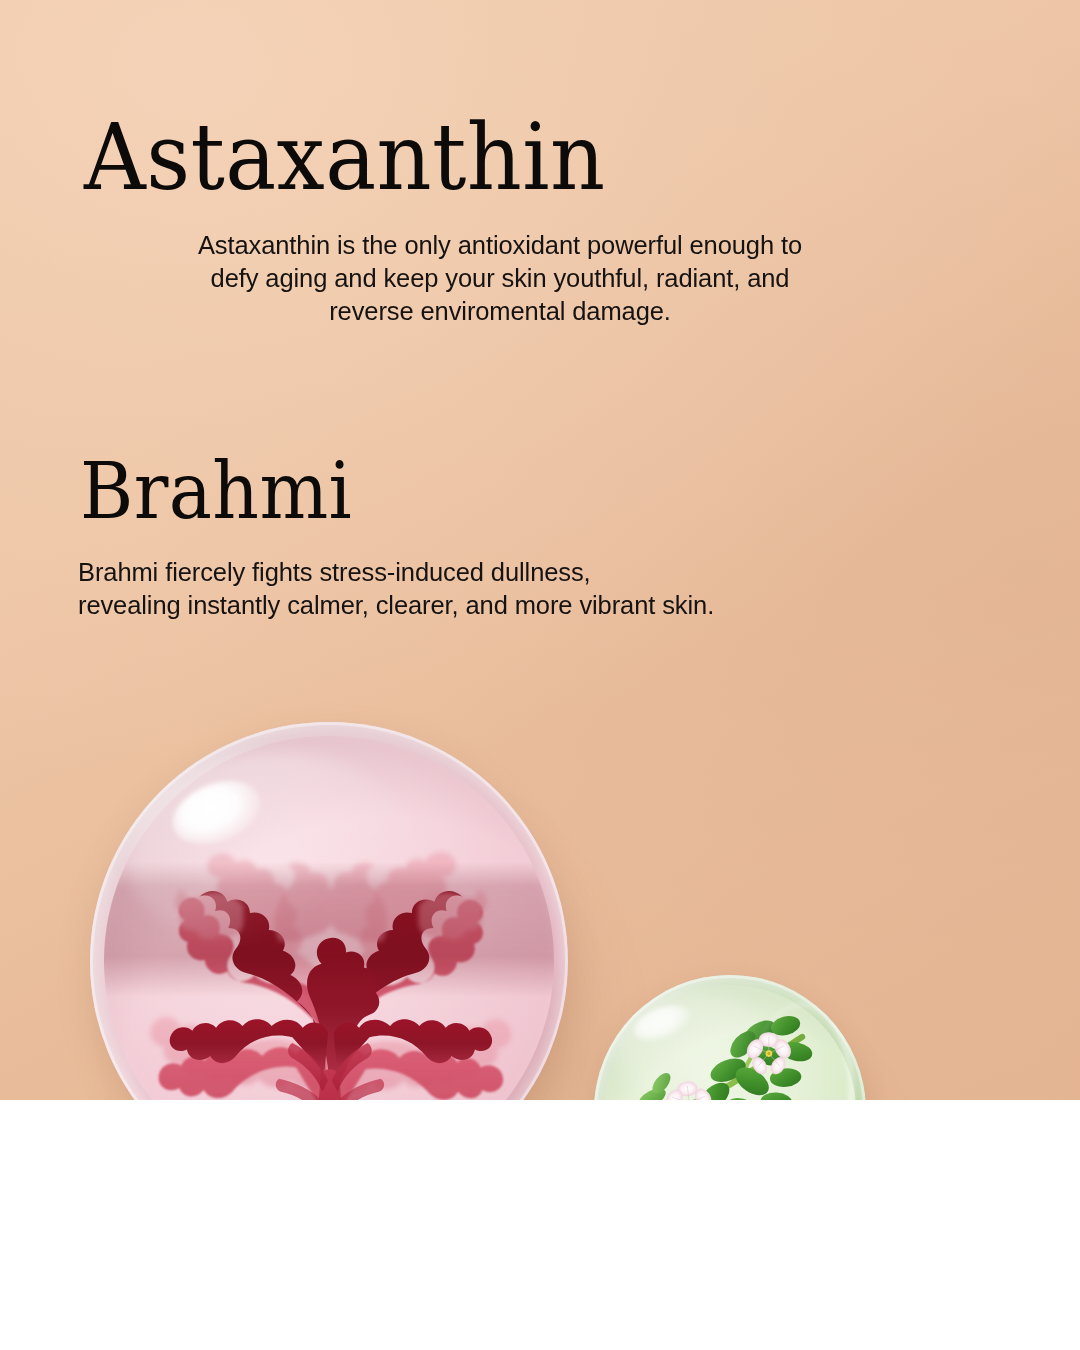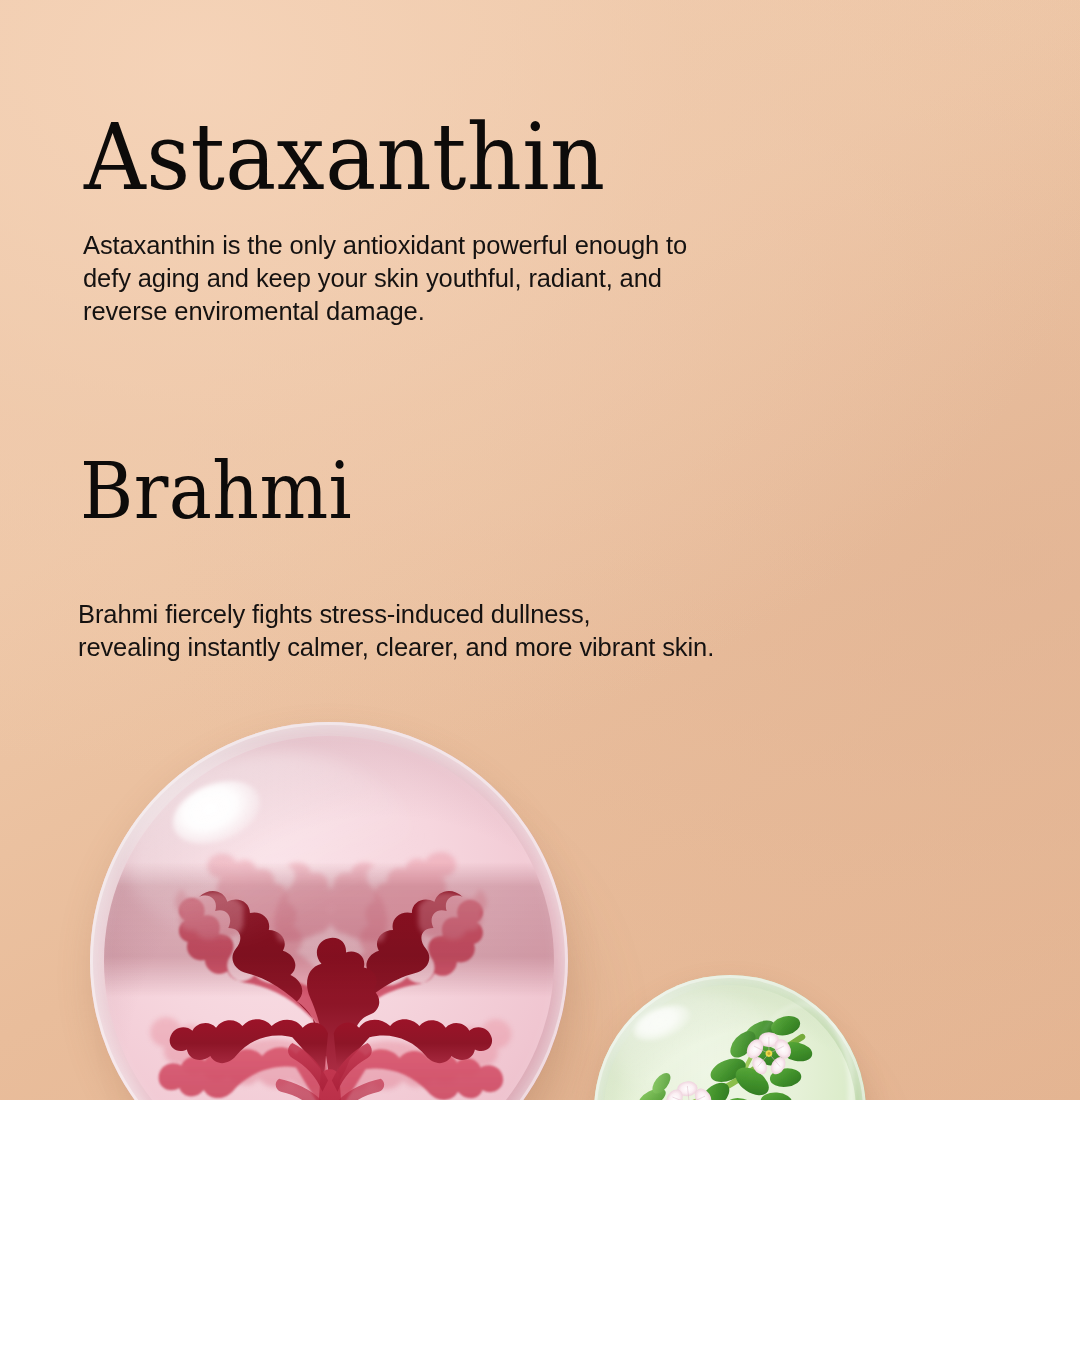--- a/index.html
+++ b/index.html
@@ -36,22 +36,22 @@
 
   .body-copy{
     position:absolute;
     color:#151211;
     font-size:25.5px;
     line-height:1.30;
     font-weight:400;
     letter-spacing:-0.1px;
     white-space:pre-line;
   }
-  .copy-astax{ left:83px; top:229px; width:860px; }
-  .copy-brahmi{ left:78px; top:556px; width:900px;margin-top:42px; }
+  .copy-astax{ left:70px; top:229px; width:860px;text-align:center; }
+  .copy-brahmi{ left:78px; top:556px; width:900px; }
 
   
   .shadow{position:absolute;border-radius:50%;pointer-events:none;}
   .shadow-pink{
     left:108px; top:760px; width:490px; height:470px;
     background:radial-gradient(closest-side, rgba(150,96,66,0.40) 0%, rgba(150,96,66,0.22) 55%, rgba(150,96,66,0) 100%);
     filter:blur(26px);
     transform:translate(18px,28px);
   }
   .shadow-green{

